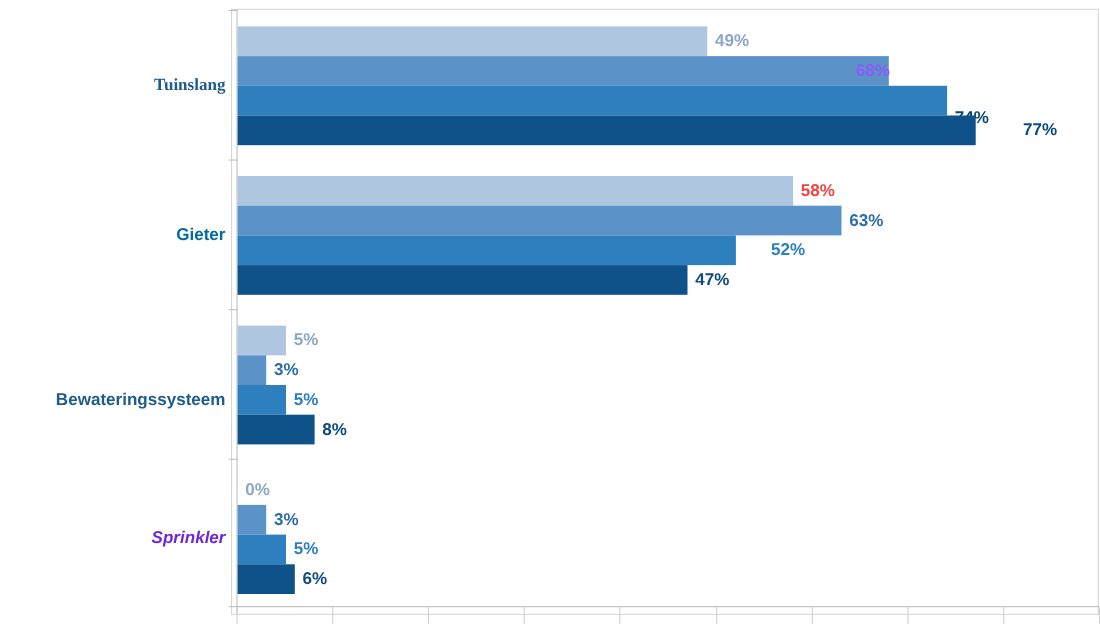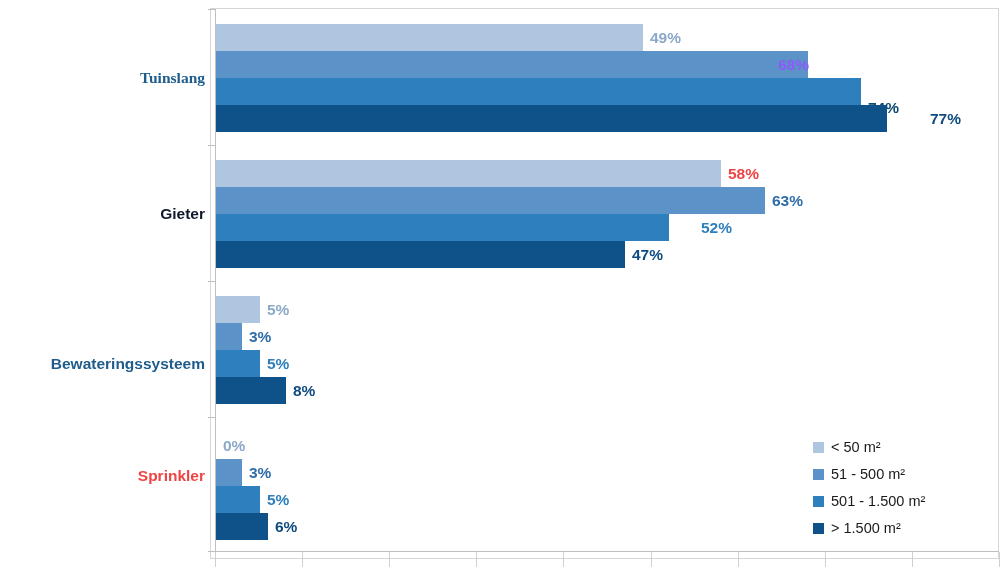--- a/index.html
+++ b/index.html
@@ -144,23 +144,23 @@
       <div class="x-tick" style="left: 912px;"></div>
       <div class="x-tick" style="left: 999px;"></div>
       <div class="y-tick" style="top: 9px;"></div>
       <div class="y-tick" style="top: 145px;"></div>
       <div class="y-tick" style="top: 281px;"></div>
       <div class="y-tick" style="top: 417px;"></div>
       <div class="y-tick" style="top: 551px;"></div>
     </div>
   <div id="cats-layer">
       <div class="cat-label" style="top: 70px; color: rgb(31, 92, 139); font-family: Liberation Serif, serif;">Tuinslang</div>
-      <div class="cat-label" style="top: 206px; color: #0f172a;">Gieter</div>
+      <div class="cat-label" style="top: 206px; color: #0369a1;">Gieter</div>
       <div class="cat-label" style="top: 356px; color: rgb(31, 92, 139);">Bewateringssysteem</div>
-      <div class="cat-label" style="top: 468px; color: #ef4444;">Sprinkler</div>
+      <div class="cat-label" style="top: 482px; color: #6d28d9; font-style: italic;">Sprinkler</div>
     </div>
   <div id="bars-layer">
       <div class="bar" style="top: 24px; width: 427px; background: rgb(175, 198, 224);"></div>
       <div class="val-label" style="top: 24px; left: 650px; color: rgb(140, 168, 201);">49%</div>
       <div class="bar" style="top: 51px; width: 592px; background: rgb(91, 147, 201);"></div>
       <div class="val-label" style="top: 51px; left: 778px; color: #8b5cf6;">68%</div>
       <div class="bar" style="top: 78px; width: 645px; background: rgb(46, 127, 190);"></div>
       <div class="val-label" style="top: 94px; left: 868px; color: #0c4a6e;">74%</div>
       <div class="bar" style="top: 105px; width: 671px; background: rgb(14, 82, 137);"></div>
       <div class="val-label" style="top: 105px; left: 894px; color: rgb(14, 75, 128); margin-left: 36px;">77%</div>
@@ -182,32 +182,14 @@
       <div class="val-label" style="top: 377px; left: 293px; color: rgb(14, 75, 128);">8%</div>
       <div class="val-label" style="top: 432px; left: 223px; color: rgb(140, 168, 201);">0%</div>
       <div class="bar" style="top: 459px; width: 26px; background: rgb(91, 147, 201);"></div>
       <div class="val-label" style="top: 459px; left: 249px; color: rgb(46, 109, 168);">3%</div>
       <div class="bar" style="top: 486px; width: 44px; background: rgb(46, 127, 190);"></div>
       <div class="val-label" style="top: 486px; left: 267px; color: rgb(46, 127, 190);">5%</div>
       <div class="bar" style="top: 513px; width: 52px; background: rgb(14, 82, 137);"></div>
       <div class="val-label" style="top: 513px; left: 275px; color: rgb(14, 75, 128);">6%</div>
     </div>
 
-  <div class="legend" id="legend">
-      <div class="legend-row">
-        <span class="legend-swatch" style="background: rgb(175, 198, 224);"></span>
-        <span class="legend-text">&lt; 50 m²</span>
-      </div>
-      <div class="legend-row">
-        <span class="legend-swatch" style="background: rgb(91, 147, 201);"></span>
-        <span class="legend-text">51 - 500 m²</span>
-      </div>
-      <div class="legend-row">
-        <span class="legend-swatch" style="background: rgb(46, 127, 190);"></span>
-        <span class="legend-text">501 - 1.500 m²</span>
-      </div>
-      <div class="legend-row">
-        <span class="legend-swatch" style="background: rgb(14, 82, 137);"></span>
-        <span class="legend-text">&gt; 1.500 m²</span>
-      </div>
-    </div>
 
 </div>
 
 </body></html>

